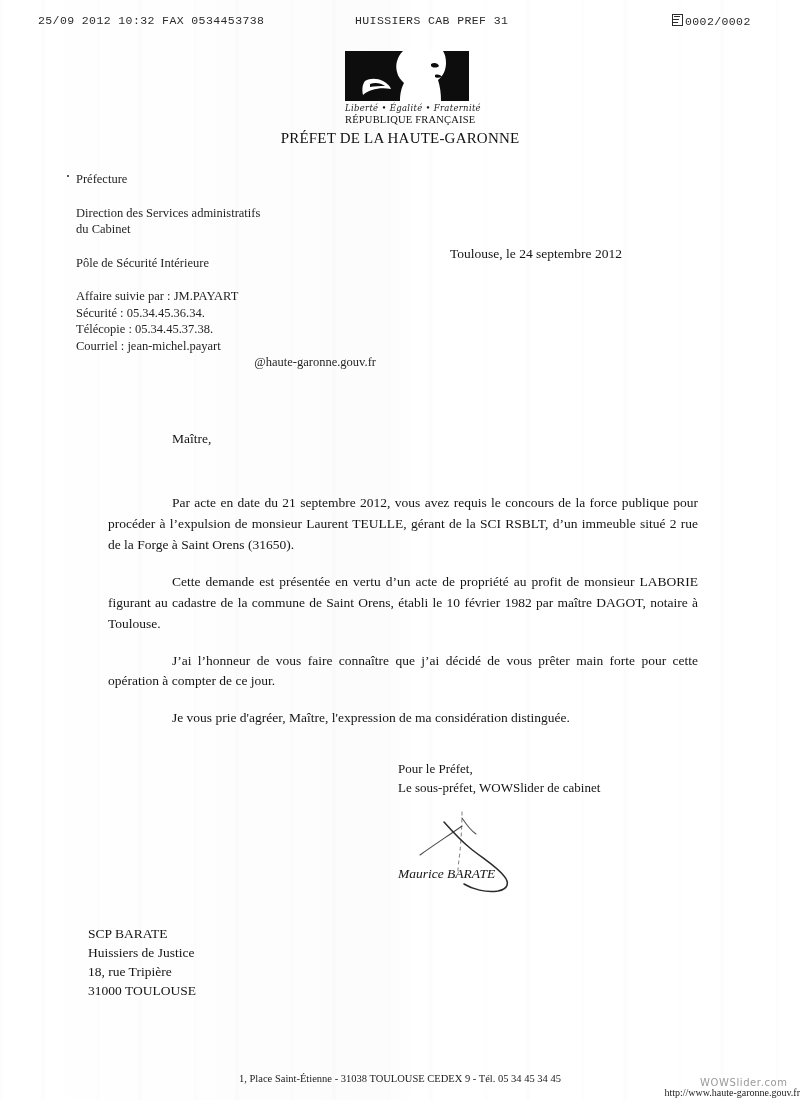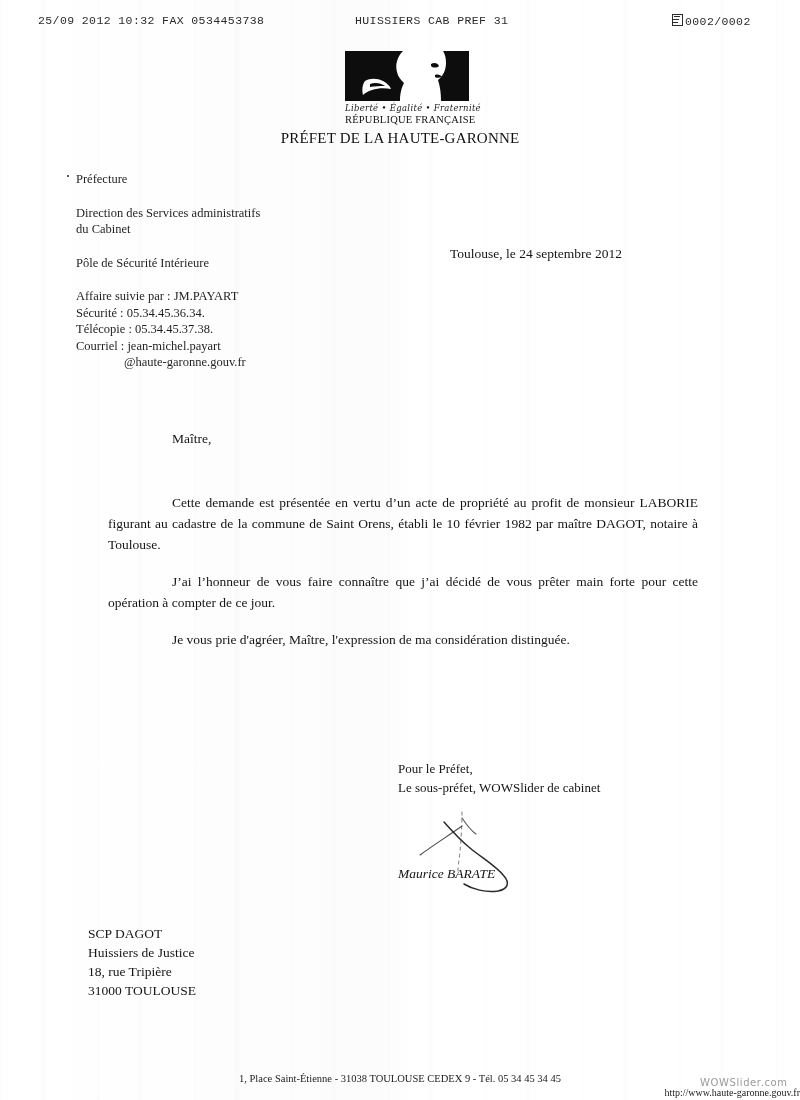--- a/index.html
+++ b/index.html
@@ -110,21 +110,21 @@
     position: absolute;
     left: 76px;
     top: 171px;
     width: 300px;
     font-size: 12.5px;
     line-height: 1.32;
     color: #1f1f1f;
   }
   .sender .grp { margin-bottom: 17px; }
   .sender .grp:last-child { margin-bottom: 0; }
-  .sender .indent { padding-left: 48px; display: block; }
+  .sender .indent { padding-left: 48px; display: block; text-align: right; }
   .pref-dot {
     position: absolute;
     left: -9px;
     top: 4px;
     width: 2px; height: 2px;
     background: #555;
   }
 
   .dateline {
     position: absolute;
@@ -271,20 +271,21 @@
       <div>Courriel : jean-michel.payart</div>
       <div class="indent">@haute-garonne.gouv.fr</div>
     </div>
   </div>
 
   <div class="dateline">Toulouse, le 24 septembre 2012</div>
 
   <div class="salutation">Maître,</div>
 
   <div class="body-text">
+    <p>Par acte en date du 21 septembre 2012, vous avez requis le concours de la force publique pour procéder à l’expulsion de monsieur Laurent TEULLE, gérant de la SCI RSBLT, d’un immeuble situé 2 rue de la Forge à Saint Orens (31650).</p>
     <p>Cette demande est présentée en vertu d’un acte de propriété au profit de monsieur LABORIE figurant au cadastre de la commune de Saint Orens, établi le 10 février 1982 par maître DAGOT, notaire à Toulouse.</p>
     <p>J’ai l’honneur de vous faire connaître que j’ai décidé de vous prêter main forte pour cette opération à compter de ce jour.</p>
     <p>Je vous prie d'agréer, Maître, l'expression de ma considération distinguée.</p>
   </div>
 
   <div class="signature">
     <div>Pour le Préfet,</div>
     <div>Le sous-préfet, WOWSlider de cabinet</div>
   </div>
 
@@ -295,21 +296,21 @@
         <path d="M44 22 C52 31 60 40 70 48 C82 58 96 66 104 76 C110 83 108 89 98 91 C86 93 72 89 64 84" stroke-width="1.5"></path>
         <path d="M62 12 C62 26 61 40 60 52 C59 60 58 66 58 72" stroke-width="0.9" stroke-dasharray="3 4" opacity="0.7"></path>
         <path d="M62 18 C66 24 70 30 76 34" stroke-width="1.1" opacity="0.8"></path>
       </g>
     </svg>
   </div>
 
   <div class="sig-name">Maurice BARATE</div>
 
   <div class="recipient">
-    <div>SCP DAGOT</div>
+    <div>SCP BARATE</div>
     <div>Huissiers de Justice</div>
     <div>18, rue Tripière</div>
     <div>31000 TOULOUSE</div>
   </div>
 
   <div class="footer">
     <div>1, Place Saint-Étienne - 31038 TOULOUSE CEDEX 9 - Tél. 05 34 45 34 45</div>
     <div class="url">http://www.haute-garonne.gouv.fr</div>
   </div>
 

